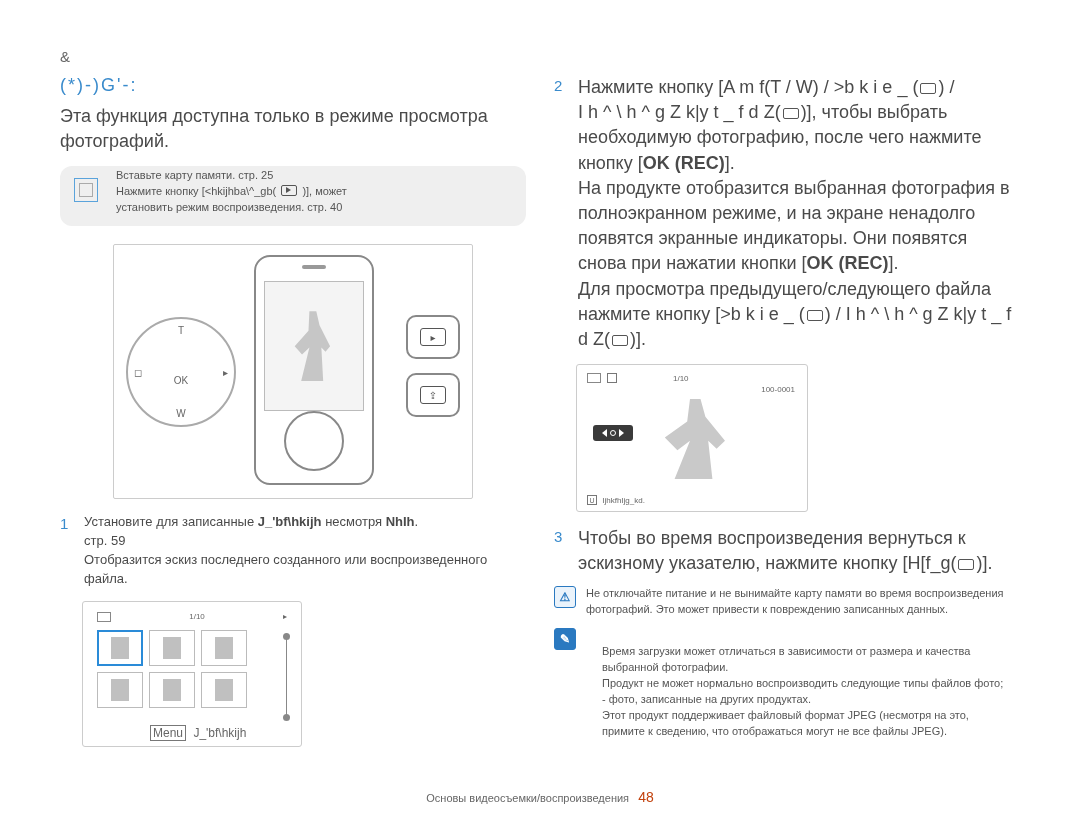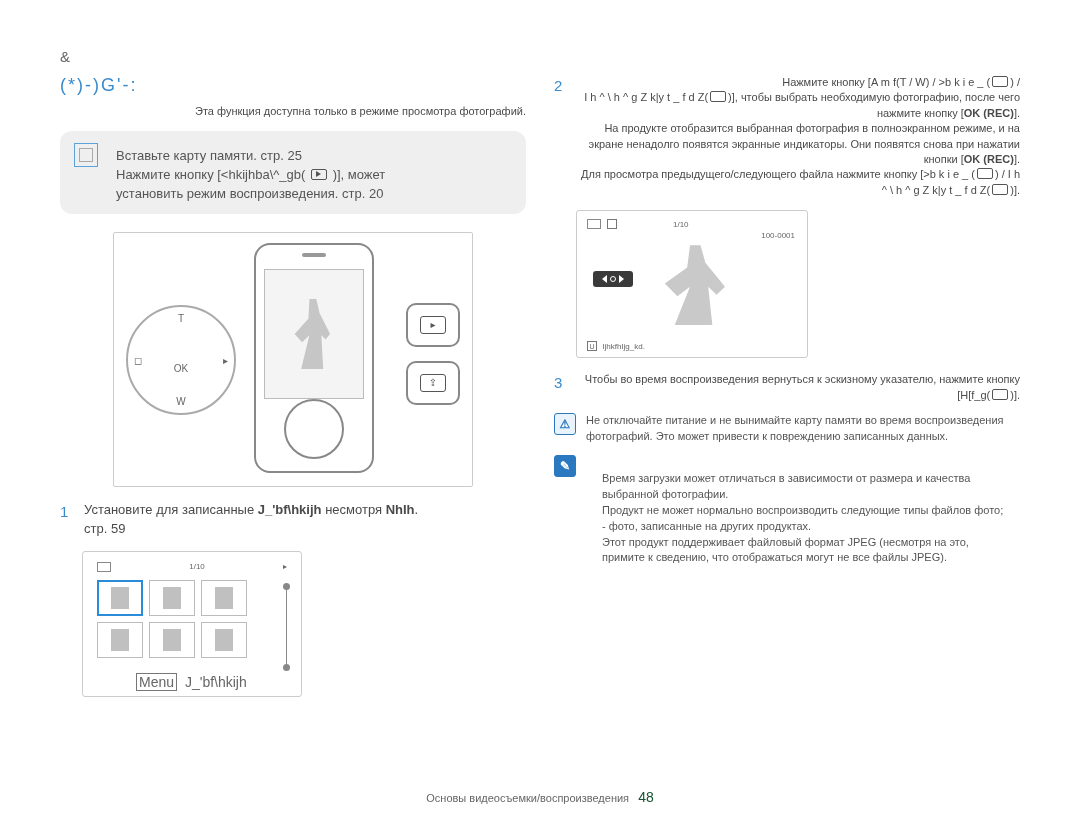--- a/index.html
+++ b/index.html
@@ -15,26 +15,26 @@
   .page {
     padding: 48px 60px 20px;
     display: flex;
     flex-direction: column;
     height: 100%;
   }
   .chapter { font-size: 15px; letter-spacing: 6px; color: #666; margin-bottom: 10px; }
   .columns { display: flex; gap: 28px; flex: 1; }
   .col { width: 50%; }
   .section-title { color: #3a8bcc; font-size: 18px; letter-spacing: 2px; margin-bottom: 8px; }
-  .body { font-size: 11px; line-height: 1.4; text-align: right; }
+  .body { font-size: 18px; line-height: 1.4; }
   .prep-box {
     background: #efefef;
     border-radius: 12px;
-    padding: 16px 12px 10px 56px;
-    font-size: 13px;
+    padding: 2px 12px 10px 56px;
+    font-size: 11px;
     line-height: 1.45;
     position: relative;
     margin: 12px 0 18px;
     color: #555;
   }
   .prep-icon {
     position: absolute; left: 14px; top: 12px;
     width: 24px; height: 24px; border: 1px solid #5aa3db;
   }
   .prep-icon::after {
@@ -89,21 +89,21 @@
   }
   .ts-top{ display:flex;align-items:center;gap:6px;font-size:8px;color:#666;}
   .mini-card{width:14px;height:10px;border:1px solid #888;}
   .ts-grid{ display:grid;grid-template-columns:repeat(3,1fr);gap:6px;margin:8px 6px 0 0;width:150px;}
   .ts-grid .th{height:36px;border:1px solid #bbb;display:flex;align-items:center;justify-content:center;}
   .ts-grid .th.sel{border:2px solid #2a8bd8;}
   .ts-grid .icn{width:18px;height:22px;background:#c0c0c0;}
   .scrollbar{ position:absolute;right:14px;top:34px;width:1px;height:82px;background:#888;}
   .scrollbar::before{content:"";position:absolute;top:-3px;left:-3px;width:7px;height:7px;background:#888;border-radius:50%;}
   .scrollbar::after{content:"";position:absolute;bottom:-3px;left:-3px;width:7px;height:7px;background:#888;border-radius:50%;}
-  .ts-bot{font-size:14px;color:#666;position:absolute;bottom:6px;left:14px;padding-left:39px;}
+  .ts-bot{font-size:12px;color:#666;position:absolute;bottom:6px;left:28px;padding-left:39px;}
   .ts-bot .mk{border:1px solid #777;padding:0 2px;margin-right:4px;}
   .kbd-icon{display:inline-block;width:16px;height:11px;border:1.2px solid #555;border-radius:2px;vertical-align:-1px;margin:0 2px;}
   .kbd-icon.play::after{content:"";display:block;margin:1px 0 0 4px;border-left:5px solid #555;border-top:3.5px solid transparent;border-bottom:3.5px solid transparent;}
   .full-screen{
     width:232px;height:148px;border:1px solid #ccc;border-radius:3px;background:#fff;
     margin:12px 0 14px 22px; position:relative;padding:8px 10px;
   }
   .fs-top{font-size:8px;color:#666;display:flex;gap:6px;align-items:center;}
   .fs-sil{ position:absolute;top:34px;left:85px;width:70px;height:80px;background:#c9c9c9;
     clip-path: polygon(40% 0,55% 0,62% 22%,90% 52%,78% 62%,66% 52%,72% 100%,18% 100%,40% 52%,22% 64%,4% 48%,36% 28%);}
@@ -115,21 +115,21 @@
   .fs-bot{position:absolute;bottom:6px;left:10px;font-size:8px;color:#666;}
   .fs-bot .uic{display:inline-block;width:10px;height:10px;border:1px solid #777;margin-right:3px;text-align:center;font-size:7px;line-height:9px;}
   .fs-num{position:absolute;top:20px;right:12px;font-size:8px;color:#666;}
   .note-row{ display:flex;gap:10px;margin:10px 0;}
   .note-ic{ width:22px;height:22px;flex:0 0 22px;display:flex;align-items:center;justify-content:center;
     border:1px solid;border-radius:3px;font-size:12px;font-weight:bold;}
   .note-ic.warn{color:#2a79c0;border-color:#2a79c0;background:#eaf3fb;}
   .note-ic.info{color:#fff;background:#2a79c0;border-color:#2a79c0;}
   .note-txt{font-size:11px;line-height:1.45;color:#555;}
   .footer{ text-align:center;font-size:11px;color:#666;margin-top:auto;padding-top:8px;}
-  .footer .pg{font-size:14px;color:#14532d;margin-left:6px;}
+  .footer .pg{font-size:14px;color:#c2410c;margin-left:6px;}
   ul.implicit{margin:16px;padding:0;list-style:none;}
 </style>
 </head>
 <body>
 
 <div class="page">
   <div class="chapter">&amp;</div>
 
   <div class="columns">
 
@@ -138,21 +138,21 @@
       <div class="body">Эта функция доступна только в режиме просмотра фотографий.</div>
 
       <div class="prep-box">
         <div class="prep-icon"></div>
         <div>Вставьте карту памяти.  стр. 25</div>
         <div>
           <span>Нажмите кнопку [&lt;hkijhba\^_gb(</span>
           <span class="kbd-icon play"></span>
           <span>)], может</span>
         </div>
-        <div>установить режим воспроизведения.  стр. 20</div>
+        <div>установить режим воспроизведения.  стр. 40</div>
       </div>
 
       <div class="device-illus">
         <div class="dpad-big">
           <span class="dp-t">T</span>
           <span class="dp-w">W</span>
           <span class="dp-ok">OK</span>
           <span class="dp-l">◻</span>
           <span class="dp-r">▸</span>
         </div>
@@ -172,20 +172,21 @@
         </div>
       </div>
 
       <div class="step-row">
         <div class="step-num">1</div>
         <div>
           <div>
             <span>Установите для записанные </span><b>J_'bf\hkijh</b><span> несмотря </span><b>NhIh</b>.
           </div>
           <div> стр. 59</div>
+          <div>Отобразится эскиз последнего созданного или воспроизведенного файла.</div>
         </div>
       </div>
 
       <div class="thumb-screen">
         <div class="ts-top">
           <span class="mini-card"></span>
           <span style="margin:0 auto">1/10</span>
           <span>▸</span>
         </div>
         <div class="ts-grid">

